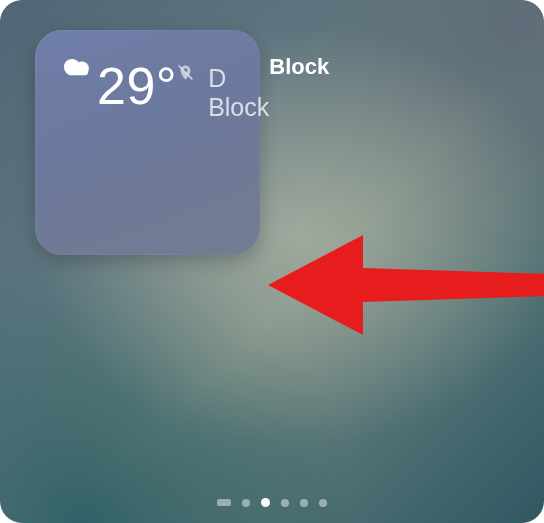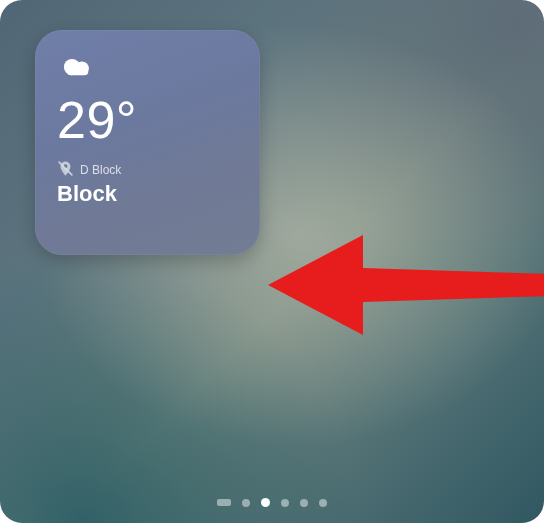--- a/index.html
+++ b/index.html
@@ -22,39 +22,38 @@
     top: 30px;
     width: 225px;
     height: 225px;
     border-radius: 27px;
     background:
       linear-gradient(160deg, #6f7fab 0%, #6b79a1 40%, #6f7a97 72%, #727c93 100%);
     box-shadow: 0 6px 18px rgba(0,0,0,0.22), inset 0 0 0 1px rgba(255,255,255,0.05);
     color: rgba(255,255,255,0.95);
     padding: 20px 22px 18px 22px;
     display: flex;
-    flex-direction: column;
   }
   .icon-row { height: 34px; display: flex; align-items: center; }
   .cloud-svg { width: 40px; height: 28px; display: block; }
   .temp {
     font-size: 52px;
     font-weight: 300;
     letter-spacing: 0.5px;
     line-height: 1;
     margin-top: 10px;
     color: #ffffff;
   }
   .loc-row {
     display: flex;
-    align-items: flex-end;
-    gap: 6px;
+    align-items: flex-start;
+    gap: 14px;
     margin-top: 14px;
     color: rgba(255,255,255,0.75);
-    font-size: 12px;
+    font-size: 25px;
     font-weight: 400;
   }
   .loc-off-svg { width: 17px; height: 17px; display: block; opacity: 0.75; }
   .cond {
     font-size: 22px;
     font-weight: 600;
     color: #ffffff;
     margin-top: 4px;
   }
   .arrow {

